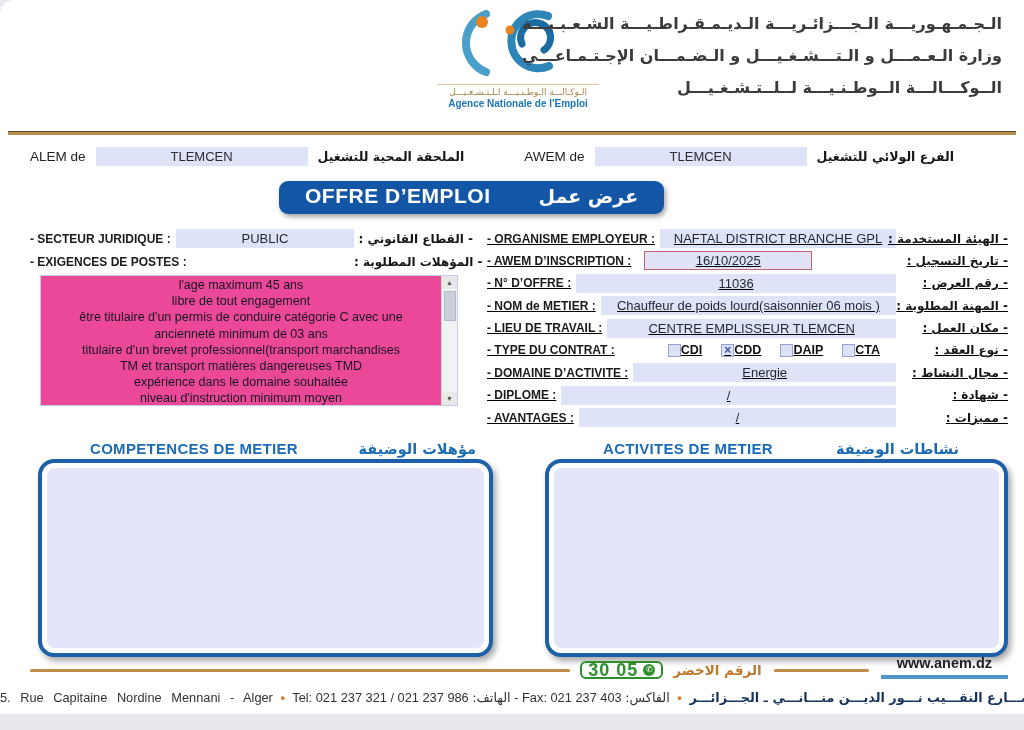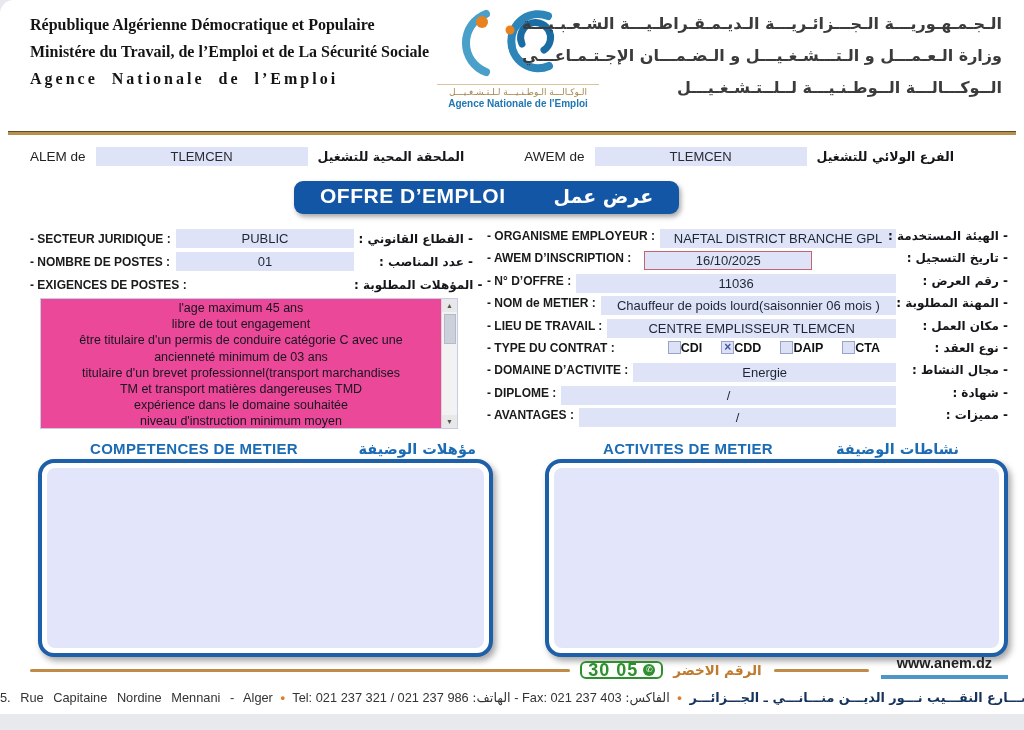--- a/index.html
+++ b/index.html
@@ -21,41 +21,41 @@
 
   
   .branch { position:absolute; top:147px; left:30px; right:30px; display:flex; justify-content:space-between; align-items:center; }
   .bgroup { display:flex; align-items:center; gap:10px; }
   .bgroup.right { margin-right:40px; }
   .blabel { font-size:13.5px; color:#222; }
   .bfield { width:212px; height:19px; background:#dfe3f7; text-align:center; font-size:13px; color:#2a2a33; line-height:19px; }
   .barlabel { font-family:"DejaVu Sans",sans-serif; direction:rtl; font-size:12.5px; font-weight:600; color:#15151a; }
 
   
-  .banner { position:absolute; top:181px; left:294px; background:#1356a5; border-radius:9px; color:#fff; display:flex; align-items:center; gap:48px; padding:3px 26px 6px; box-shadow:2px 3px 5px rgba(0,0,0,.35); }
+  .banner { position:absolute; top:181px; left:279px; background:#1356a5; border-radius:9px; color:#fff; display:flex; align-items:center; gap:48px; padding:3px 26px 6px; box-shadow:2px 3px 5px rgba(0,0,0,.35); }
   .banner .bfr { font-size:21px; font-weight:bold; letter-spacing:.5px; }
   .banner .bar { font-family:"DejaVu Sans",sans-serif; font-size:19px; font-weight:bold; direction:rtl; }
 
   
   .flabel { font-size:12px; font-weight:600; color:#1a1a1a; white-space:nowrap; }
   .alabel { text-align:right; direction:rtl; font-family:"DejaVu Sans",sans-serif; font-size:12px; font-weight:600; color:#15151a; white-space:nowrap; }
   .field { background:#dfe3f7; height:19px; text-align:center; font-size:13px; color:#1d2733; line-height:19px; overflow:hidden; white-space:nowrap; }
 
   .lform { position:absolute; top:229px; left:30px; width:443px; }
   .lrow { display:grid; grid-template-columns:146px 178px 1fr; align-items:center; height:19px; margin-bottom:4px; }
 
   .reqbox { position:relative; margin:4px 0 0 10px; width:418px; height:131px; background:#ec4899; border:1px solid #c6cbe6; }
   .reqtext { position:absolute; top:1px; left:2px; right:18px; bottom:1px; text-align:center; font-size:12.5px; line-height:16.2px; color:#15151f; }
   .scroll { position:absolute; top:0; right:0; bottom:0; width:16px; background:#f2f2f2; border-left:1px solid #d5d5d5; display:flex; flex-direction:column; align-items:center; }
   .sarrow { font-size:7px; color:#555; height:13px; line-height:13px; width:100%; text-align:center; background:#e8e8e8; cursor:pointer; }
   .sarrow.down { margin-top:auto; }
   .sthumb { width:12px; height:30px; background:#ccd0da; border:1px solid #b5bac8; margin-top:2px; }
 
   .rform { position:absolute; top:229px; left:487px; width:521px; }
-  .rrow { display:flex; align-items:flex-start; height:19px; margin-bottom:3.4px; }
+  .rrow { display:flex; align-items:center; height:19px; margin-bottom:3.4px;text-decoration:underline; }
   .rrow .flabel { padding-right:5px; }
   .rfield { flex:1; }
   .alabel2 { width:112px; flex-shrink:0; }
   .datefield { width:168px; height:19px; border:1px solid #c5646f; margin-left:8px; line-height:17px; }
   .spacer { flex:1; }
   .ckarea { flex:1; display:flex; justify-content:space-between; padding:0 16px 0 48px; }
   .ckitem { display:flex; align-items:center; font-size:12.5px; font-weight:600; color:#111; }
   .ckbox { width:13px; height:13px; background:#dde1f5; border:1px solid #9aa3cf; font-size:12px; line-height:11px; text-align:center; color:#3f55a0; font-weight:bold; }
 
   
@@ -84,25 +84,20 @@
   .f2 .fradr { word-spacing:6px; }
   .f2 .or { color:#e07b2a; font-weight:bold; margin:0 4px; }
   .f2 .ar2 { direction:rtl; unicode-bidi:isolate; font-family:"DejaVu Sans",sans-serif; }
   .f2 .aradr { font-weight:bold; color:#16335e; font-family:"DejaVu Sans",sans-serif; direction:rtl; unicode-bidi:isolate; }
 </style>
 </head>
 <body>
 
 <div class="page">
 
-  <div class="hdr-fr">
-    <div>République Algérienne Démocratique et Populaire</div>
-    <div>Ministére du Travail, de l’Emploi et de La Sécurité Sociale</div>
-    <div>Agence Nationale de l’Emploi</div>
-  </div>
 
   <div class="hdr-logo">
     <svg width="132" height="78" viewBox="0 0 132 78">
       <path d="M34 10 A31 31 0 0 0 34 68" fill="none" stroke="#4aa0c9" stroke-width="8" stroke-linecap="round"></path>
       <circle cx="30" cy="18" r="6" fill="#e8821e"></circle>
       <path d="M96 12 A27 27 0 1 0 97 62" fill="none" stroke="#2e86b8" stroke-width="8" stroke-linecap="round"></path>
       <path d="M70 40 A15 15 0 1 1 92 46" fill="none" stroke="#1b6ca3" stroke-width="7" stroke-linecap="round"></path>
       <circle cx="58" cy="26" r="4.5" fill="#e8821e"></circle>
     </svg>
     <div class="logo-cap">
@@ -135,25 +130,20 @@
   <div class="banner">
     <span class="bfr">OFFRE D’EMPLOI</span>
     <span class="bar">عرض عمل</span>
   </div>
 
   <div class="lform">
     <div class="lrow">
       <span class="flabel">- SECTEUR JURIDIQUE :</span>
       <span class="field">PUBLIC</span>
       <span class="alabel">- القطاع القانوني :</span>
-    </div>
-    <div class="lrow">
-      <span class="flabel">- NOMBRE DE POSTES :</span>
-      <span class="field">01</span>
-      <span class="alabel">- عدد المناصب :</span>
     </div>
     <div class="lrow">
       <span class="flabel">- EXIGENCES DE POSTES :</span>
       <span></span>
       <span class="alabel">- المؤهلات المطلوبة :</span>
     </div>
     <div class="reqbox">
       <div class="reqtext">
         <div>l'age maximum 45 ans</div>
         <div>libre de tout engagement</div>

